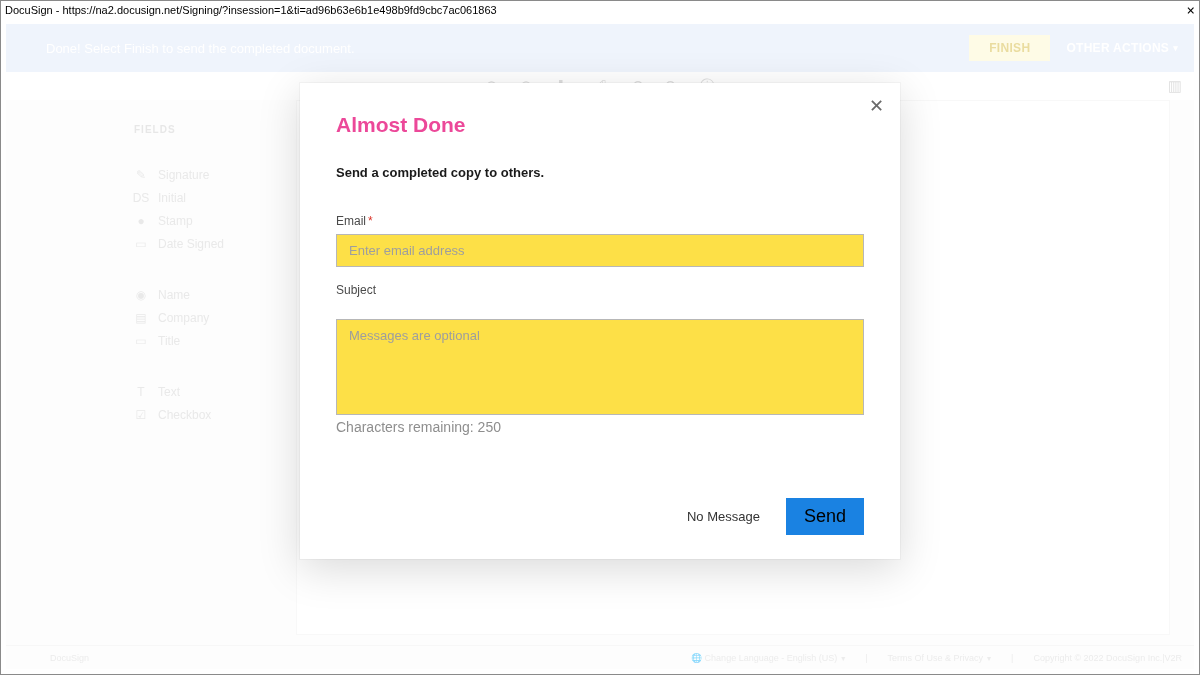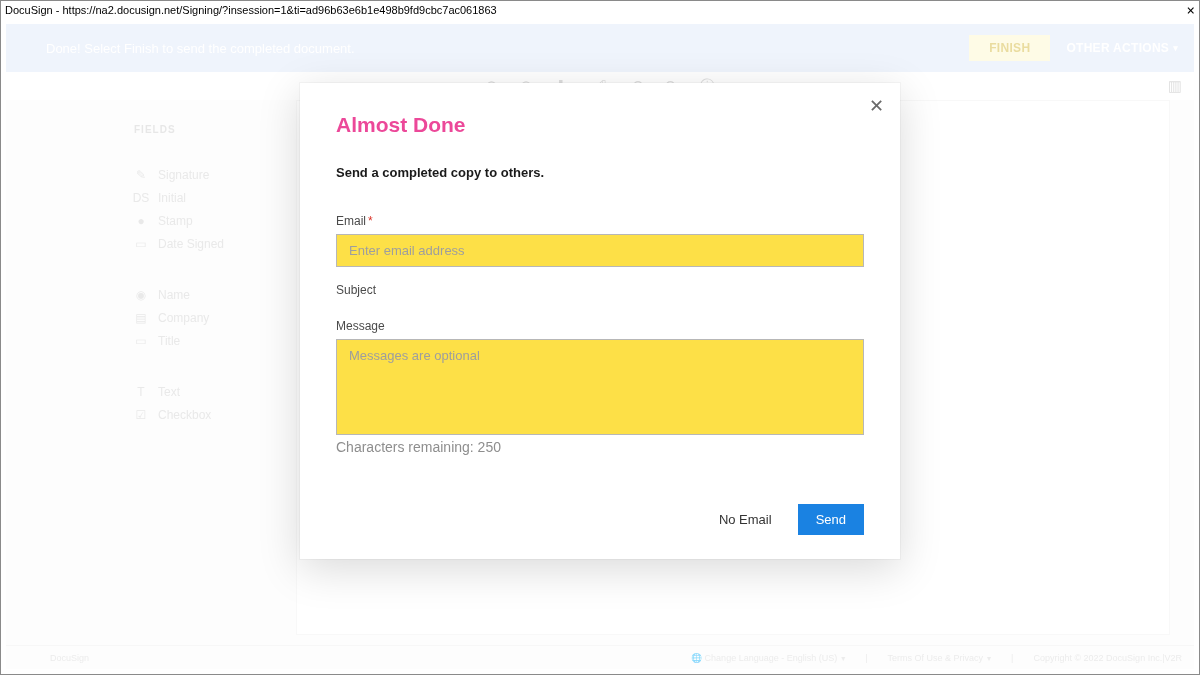--- a/index.html
+++ b/index.html
@@ -195,21 +195,21 @@
       margin-top: auto;
       display: flex;
       justify-content: flex-end;
       gap: 16px;
       align-items: center;
     }
     .btn-secondary {
       background:#fff; border:none; color:#333; font-size:13px; padding:8px 10px; cursor:pointer;
     }
     .btn-primary {
-      background:#1a82e2; color:#ffffff; border:none; font-size:13px; padding:8px 18px; cursor:pointer;
+      background:#1a82e2; color:#000000; border:none; font-size:18px; padding:8px 18px; cursor:pointer;
     }
   </style>
 </head>
 <body>
 
 <div class="window">
   <div class="titlebar">
     <span>DocuSign - https://na2.docusign.net/Signing/?insession=1&amp;ti=ad96b63e6b1e498b9fd9cbc7ac061863</span>
     <span class="close-x">×</span>
   </div>
@@ -312,25 +312,24 @@
       <div class="form-group">
         <label class="form-label"><span>Email</span><span class="req">*</span></label>
         <input type="text" class="text-input" placeholder="Enter email address" style="">
       </div>
 
       <div class="form-group">
         <label class="form-label">Subject</label>
       </div>
 
       <div class="form-group">
-        <label class="form-label">Message</label>
         <textarea class="textarea-input" placeholder="Messages are optional" style=""></textarea>
         <div class="char-remain">Characters remaining: 250</div>
       </div>
 
       <div class="modal-actions">
-        <button class="btn-secondary">No Email</button>
+        <button class="btn-secondary">No Message</button>
         <button class="btn-primary">Send</button>
       </div>
     </div>
   </div>
 
 </div>
 
 </body></html>

